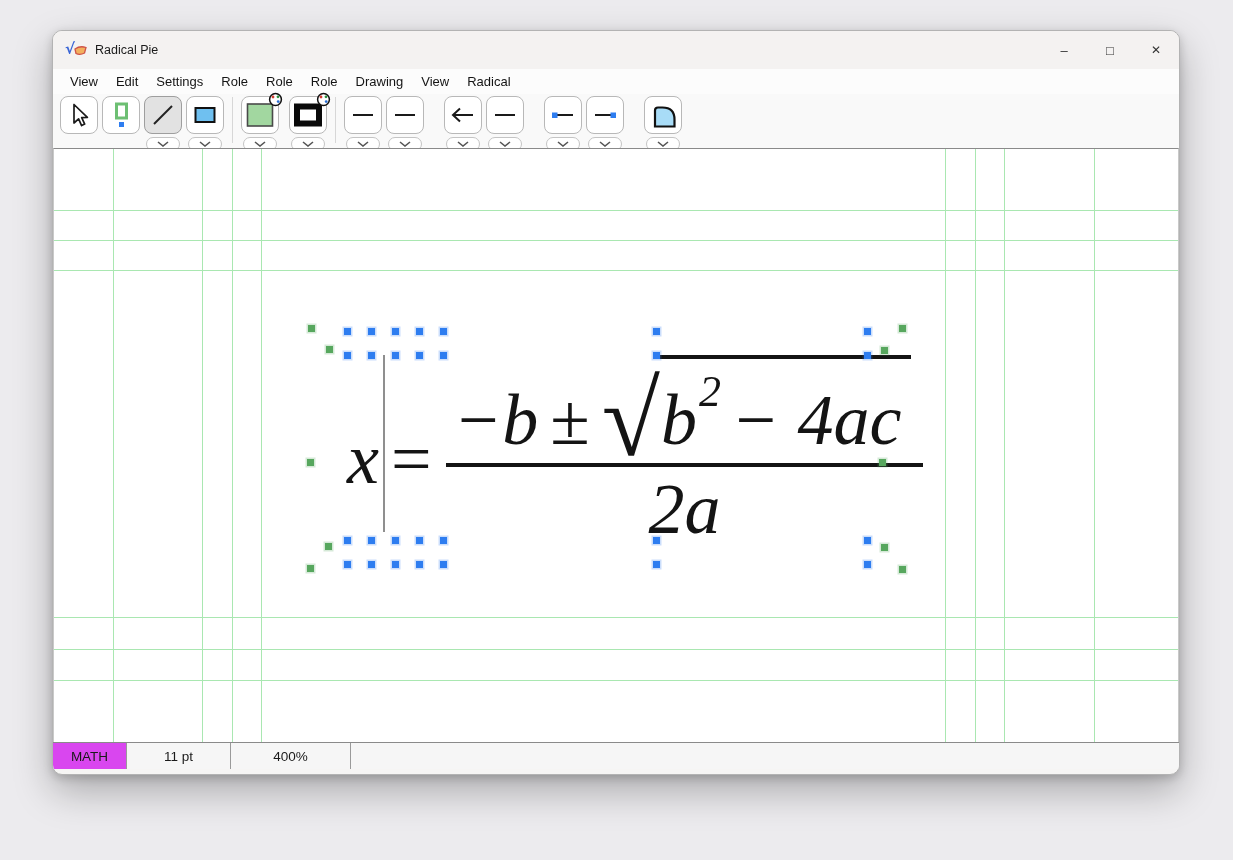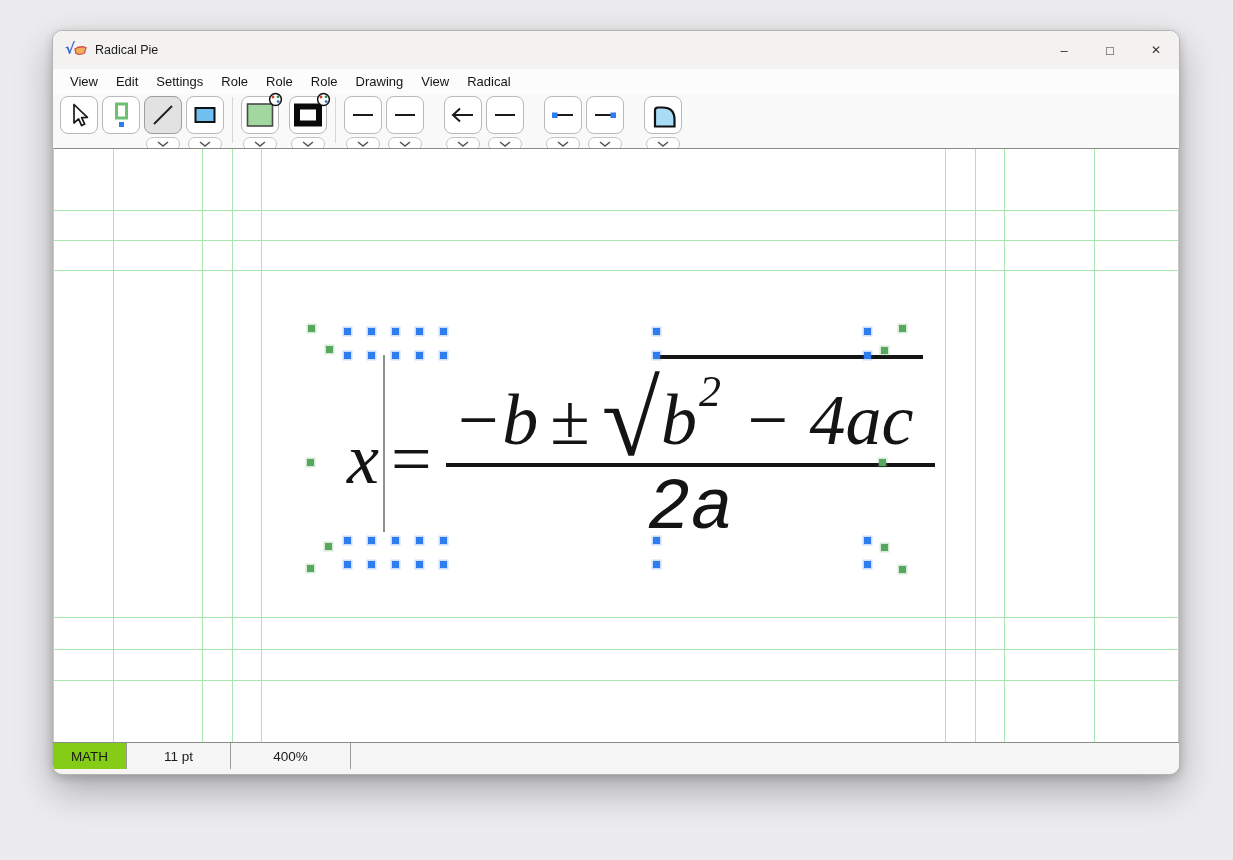--- a/index.html
+++ b/index.html
@@ -55,22 +55,22 @@
   .eq-x{line-height:1;margin-right:12px;}
   .eq-rel{font-style:normal;line-height:1;margin-right:14px;}
   .frac{display:flex;flex-direction:column;}
   .num-wrap{height:104px;box-sizing:border-box;border-bottom:4px solid #141414;
             padding:0 12px 14px 8px;display:flex;align-items:flex-end;}
   .num-line{line-height:58px;white-space:nowrap;}
   .pm{font-style:normal;margin:0 12px;}
   .rad-sym{font-style:normal;font-size:106px;line-height:0;position:relative;top:11px;margin-right:-3px;}
   .radicand{display:inline-block;border-top:4px solid #141414;padding:4px 10px 0 4px;line-height:58px;}
   .sup{font-size:44px;vertical-align:38px;margin-left:2px;}
-  .rad-rest{margin-left:22px;}
-  .den{height:88px;box-sizing:border-box;text-align:center;padding-top:10px;line-height:64px;font-family:Liberation Mono, monospace;}
+  .rad-rest{margin-left:10px;}
+  .den{height:88px;box-sizing:border-box;text-align:center;padding-top:10px;line-height:64px;}
   
   .statusbar{height:26px;border-top:1px solid #8a8a8a;background:#f6f6f6;display:flex;font-size:13.5px;color:#1a1a1a;}
   .scell{display:flex;align-items:center;justify-content:center;border-right:1px solid #9a9a9a;box-sizing:border-box;height:100%;}
   .scell.mode{width:74px;font-weight:400;}
   .scell.size{width:104px;}
   .scell.zoom{width:120px;}
   .scell.rest{flex:1;border-right:none;}
 </style>
 </head>
 <body>
@@ -356,19 +356,19 @@
       <div class="dot" style="left: 827px; top: 198px; background: rgb(87, 167, 94); box-shadow: rgba(87, 167, 94, 0.25) 0px 0px 0px 1.5px;"></div>
       <div class="dot" style="left: 253px; top: 310px; background: rgb(87, 167, 94); box-shadow: rgba(87, 167, 94, 0.25) 0px 0px 0px 1.5px;"></div>
       <div class="dot" style="left: 825px; top: 310px; background: rgb(87, 167, 94); box-shadow: rgba(87, 167, 94, 0.25) 0px 0px 0px 1.5px;"></div>
       <div class="dot" style="left: 271px; top: 394px; background: rgb(87, 167, 94); box-shadow: rgba(87, 167, 94, 0.25) 0px 0px 0px 1.5px;"></div>
       <div class="dot" style="left: 253px; top: 416px; background: rgb(87, 167, 94); box-shadow: rgba(87, 167, 94, 0.25) 0px 0px 0px 1.5px;"></div>
       <div class="dot" style="left: 827px; top: 395px; background: rgb(87, 167, 94); box-shadow: rgba(87, 167, 94, 0.25) 0px 0px 0px 1.5px;"></div>
       <div class="dot" style="left: 845px; top: 417px; background: rgb(87, 167, 94); box-shadow: rgba(87, 167, 94, 0.25) 0px 0px 0px 1.5px;"></div>
     </div>
 
   <div class="statusbar">
-    <div class="scell mode" id="mode-cell" style="background: #84cc16;">MATH</div>
+    <div class="scell mode" id="mode-cell" style="background: #d946ef;">MATH</div>
     <div class="scell size">11 pt</div>
     <div class="scell zoom">400%</div>
     <div class="scell rest"></div>
   </div>
 
 </div>
 
 </body></html>

